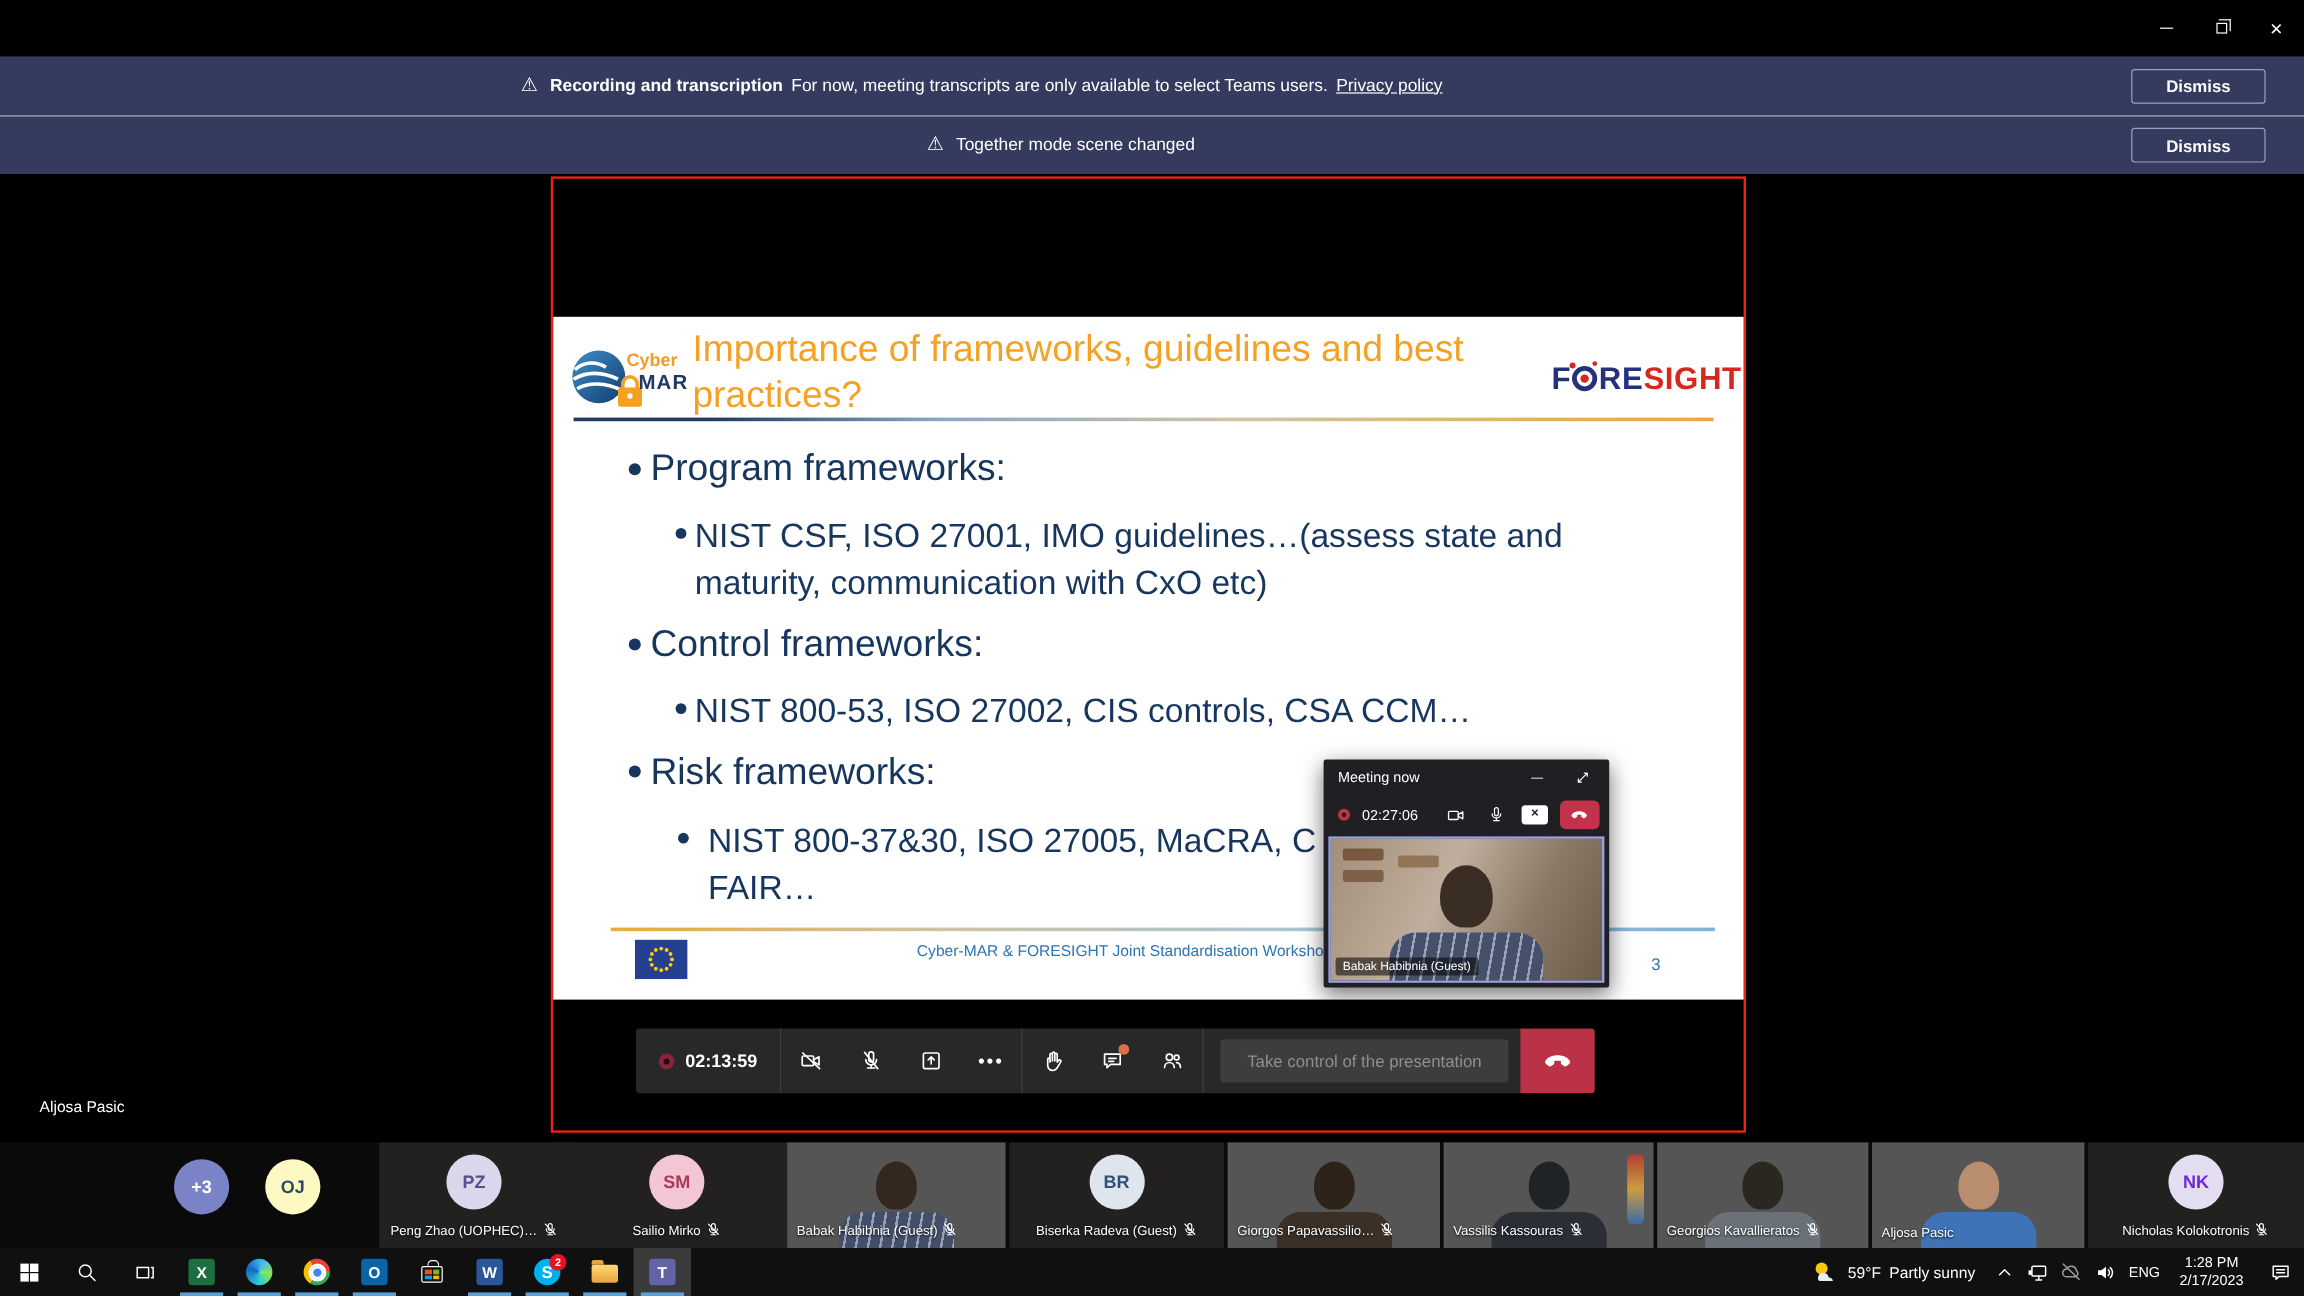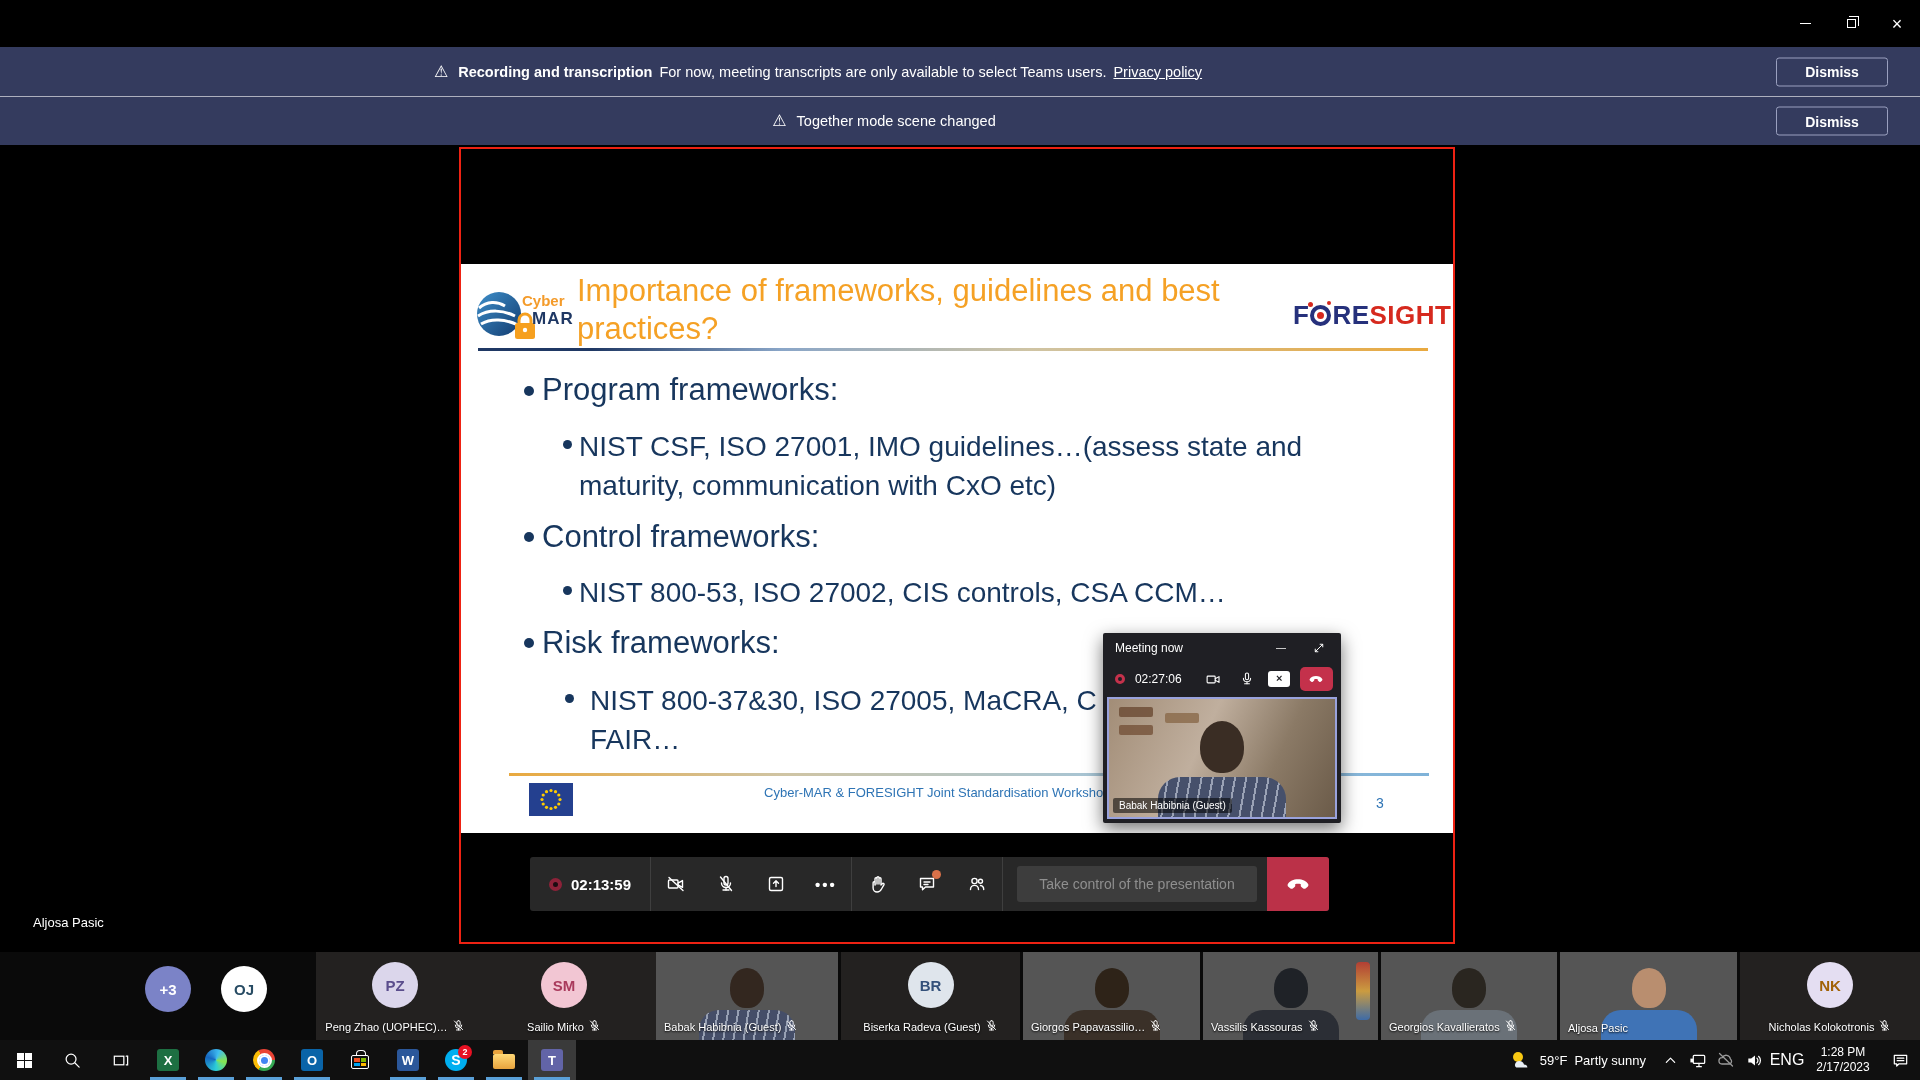--- a/index.html
+++ b/index.html
@@ -126,25 +126,25 @@
   .mic-off-sm { flex:none; }
   .mic-off-sm svg { stroke:#fff; fill:none; stroke-width:1.2; stroke-linecap:round; }
 
   .t-pz { left:316px; width:158px; } .t-sm { left:466px; width:196px; }
   .t-babak { left:656px; width:182px; } .t-br { left:841px; width:179px; }
   .t-giorgos { left:1023px; width:177px; } .t-vassilis { left:1203px; width:175px; }
   .t-georgios { left:1381px; width:176px; } .t-aljosa { left:1560px; width:177px; }
   .t-nk { left:1740px; width:180px; }
 
   .c-plus3 { background:#7b83c7; color:#fff; }
-  .c-oj { background:#ffffff; color:#274b63; }
+  .c-oj { background:#fef9c3; color:#274b63; }
   .c-pz { background:#dbd6eb; color:#5a4d8c; }
   .c-sm { background:#f2c6d3; color:#a93a5c; }
   .c-br { background:#dfe5ec; color:#33507a; }
-  .c-nk { background:#e4def2; color:#a16207; }
+  .c-nk { background:#e4def2; color:#6d28d9; }
 
   .tile.video { background:#555; }
   .vhead { position:absolute; left:50%; transform:translateX(-50%); top:16px; width:34px; height:40px; border-radius:50% 50% 45% 45%; }
   .vbody { position:absolute; left:50%; transform:translateX(-50%); bottom:-8px; width:96px; height:38px; border-radius:20px 20px 0 0; }
   .bg-babak { background:linear-gradient(115deg,#a28d77 0%,#c0af9e 40%,#8b7a66 70%,#6b5b49 100%); }
   .bg-babak .vhead { background:#33271f; } .bg-babak .vbody { background:repeating-linear-gradient(100deg,#454e68 0 8px,#97a0b3 8px 10px); }
   .bg-giorgos { background:linear-gradient(100deg,#e6ecee 0%,#e6ecee 20%,#7d756a 38%,#4a443c 65%,#332f29 100%); }
   .bg-giorgos .vhead { background:#2e2318; } .bg-giorgos .vbody { background:#3a3028; }
   .bg-vassilis { background:linear-gradient(115deg,#cdc3b8 0%,#b0a69b 55%,#948a80 100%); }
   .bg-vassilis::after { content:""; position:absolute; right:8px; top:10px; width:14px; height:58px; border-radius:4px;
@@ -182,21 +182,21 @@
                display:grid; grid-template-columns:1fr 1fr; grid-template-rows:1fr 1fr; gap:1px; padding:2px; margin-top:4px; }
   .store-bag::before { content:""; position:absolute; left:4px; top:-6px; width:8px; height:5px;
                border:1.5px solid #fff; border-bottom:none; border-radius:4px 4px 0 0; }
   .store-bag i { display:block; } .sb1{background:#f25022;} .sb2{background:#7fba00;} .sb3{background:#00a4ef;} .sb4{background:#ffb900;}
 
   .tb-right { margin-left:auto; display:flex; align-items:center; height:40px; }
   .tray-item { height:40px; display:flex; align-items:center; justify-content:center; color:#fff; cursor:pointer; }
   .tray-item svg { stroke:#fff; fill:none; stroke-width:1.3; stroke-linecap:round; stroke-linejoin:round; }
   .weather { gap:7px; padding:0 10px; font-size:13px; }
   .tray-ic { width:28px; }
-  .lang { width:38px; font-size:16px; }
+  .lang { width:38px; font-size:12px; }
   .clock { width:74px; flex-direction:column; font-size:12px; line-height:15px; }
   .action { width:40px; }
 
   .sub { white-space:pre-line; }
 </style>
 </head>
 <body>
 
 <div class="titlebar">
   <div class="win-controls">

